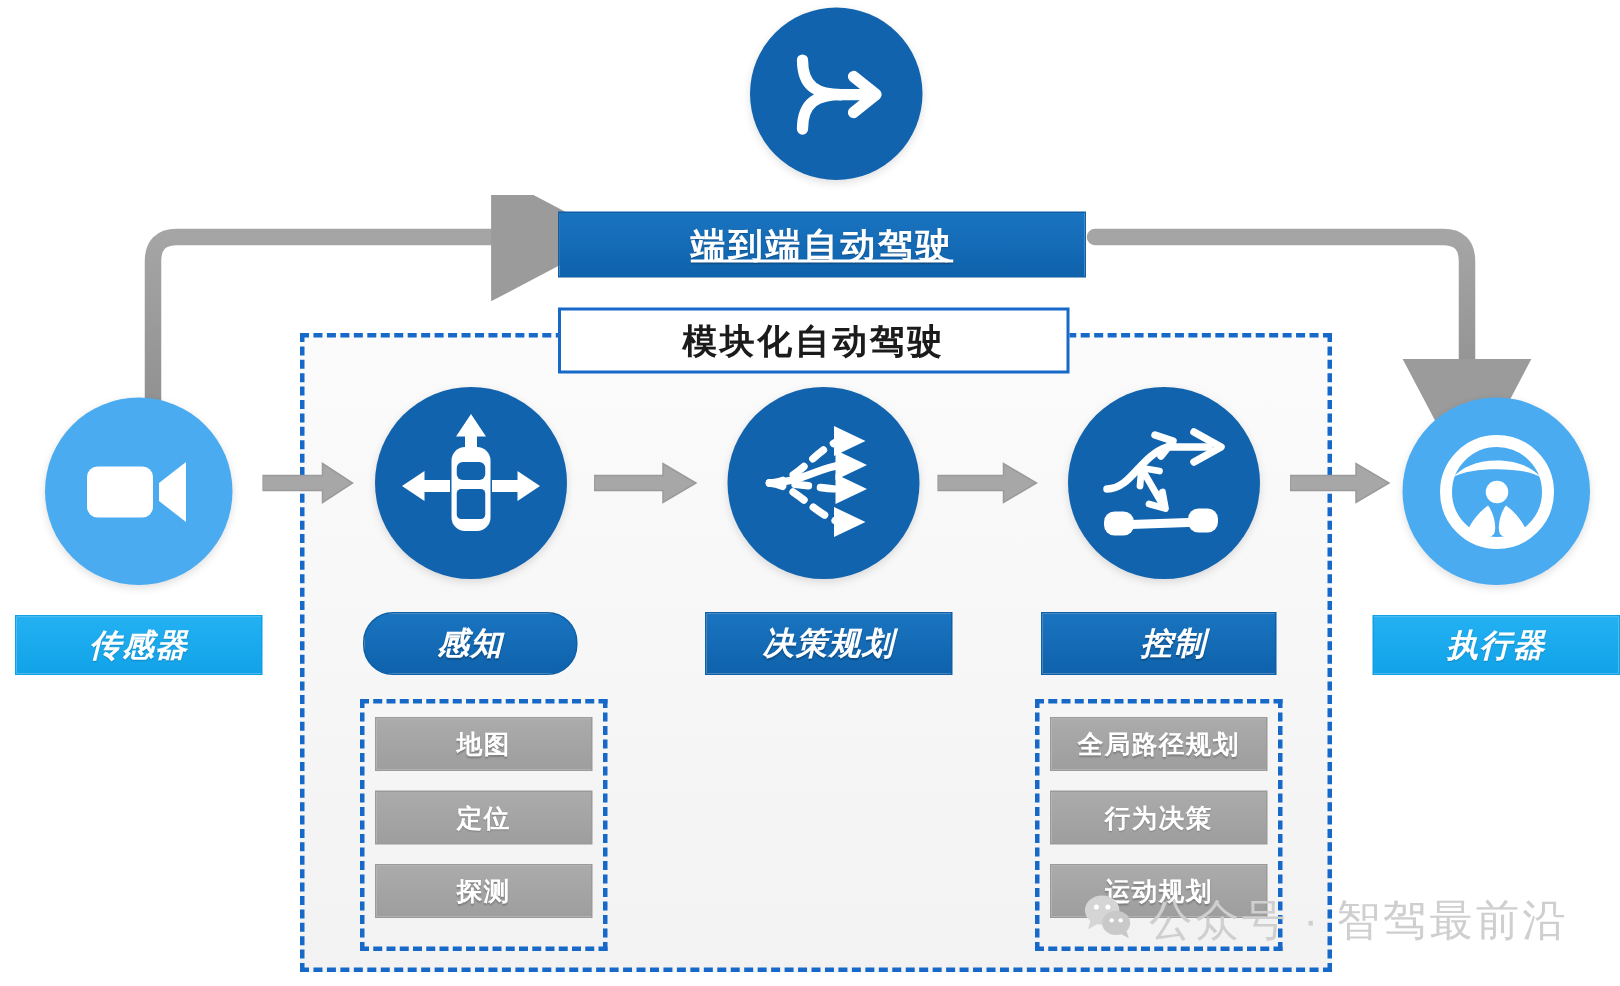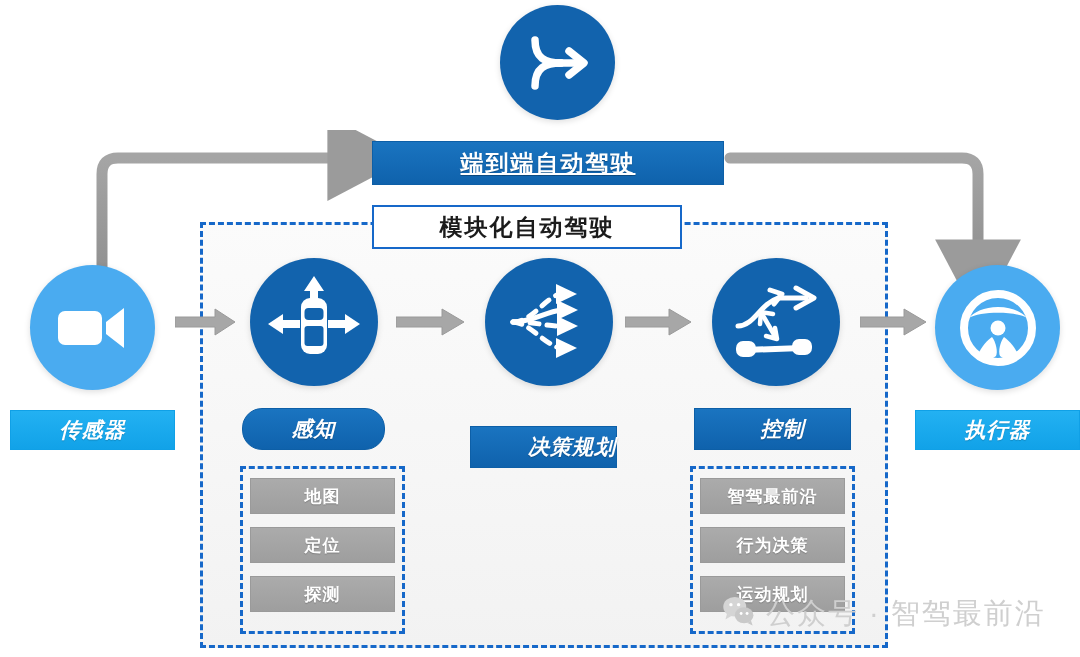--- a/index.html
+++ b/index.html
@@ -68,37 +68,37 @@
   }
   .bar-cyan{
     background:linear-gradient(180deg,#23b1f2 0%,#11a2e8 100%);
     border:1px solid #10a0e6;
     font-size:21px;
     text-shadow:0 1px 1px rgba(0,0,0,0.18);
   }
   .bar-sensor{left:10px;top:410px;width:165px;height:40px;}
   .bar-actuator{left:915px;top:410px;width:165px;height:40px;}
   .bar-perc{left:242px;top:408px;width:143px;height:42px;border-radius:20px;}
-  .bar-plan{left:470px;top:426px;width:147px;height:42px;justify-content:flex-end;}
+  .bar-plan{left:470px;top:408px;width:165px;height:42px;}
   .bar-ctrl{left:694px;top:408px;width:157px;height:42px;padding-left:20px;}
 
   
   .e2e-bar{
     left:372px;top:141px;width:352px;height:44px;
     background:linear-gradient(180deg,#1a74c0 0%,#0f62ac 100%);
     border:1px solid #0d5fa7;
     display:flex;align-items:center;justify-content:center;
     color:#fff;font-weight:bold;font-size:23px;letter-spacing:2px;
     text-shadow:0 1px 1px rgba(0,0,0,0.25);
     box-sizing:border-box;
     text-decoration:underline;
   }
   
   .mod-bar{
-    left:372px;top:205px;width:310px;height:44px;
+    left:372px;top:205px;width:341px;height:44px;
     background:#ffffff;
     border:2px solid #1668c9;
     display:flex;align-items:center;justify-content:center;
     color:#1b1b1b;font-weight:bold;font-size:23px;letter-spacing:2px;
     box-sizing:border-box;
   }
 
   
   .chip{
     display:flex;align-items:center;justify-content:center;
@@ -285,21 +285,21 @@
       <rect x="12" y="71" width="20" height="16" rx="7" fill="#ffffff"></rect>
       <rect x="68" y="69" width="20" height="16" rx="7" fill="#ffffff"></rect>
     </svg>
   </div>
   <div class="abs bar bar-dark bar-ctrl">
     <span>控制</span>
   </div>
   <div class="abs dashed-inner dashed-right"></div>
   <div class="abs chips-col chips-right">
     <div class="chip">
-        <span>智驾最前沿</span>
+        <span>全局路径规划</span>
       </div>
     <div class="chip">
         <span>行为决策</span>
       </div>
     <div class="chip">
         <span>运动规划</span>
       </div>
   </div>
 
   <div class="abs watermark">

